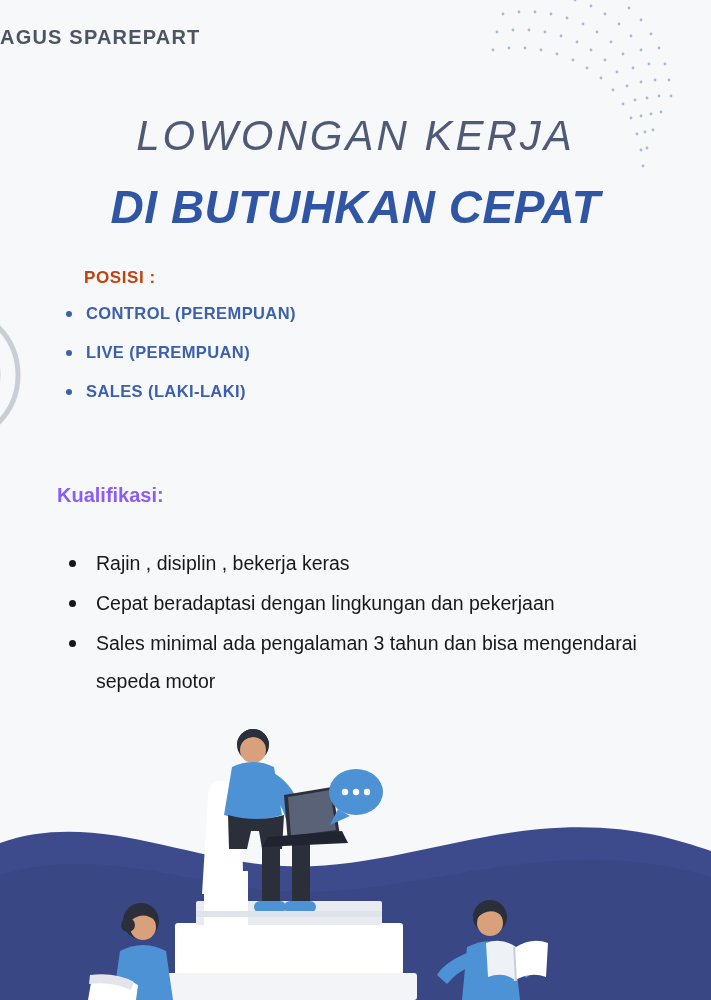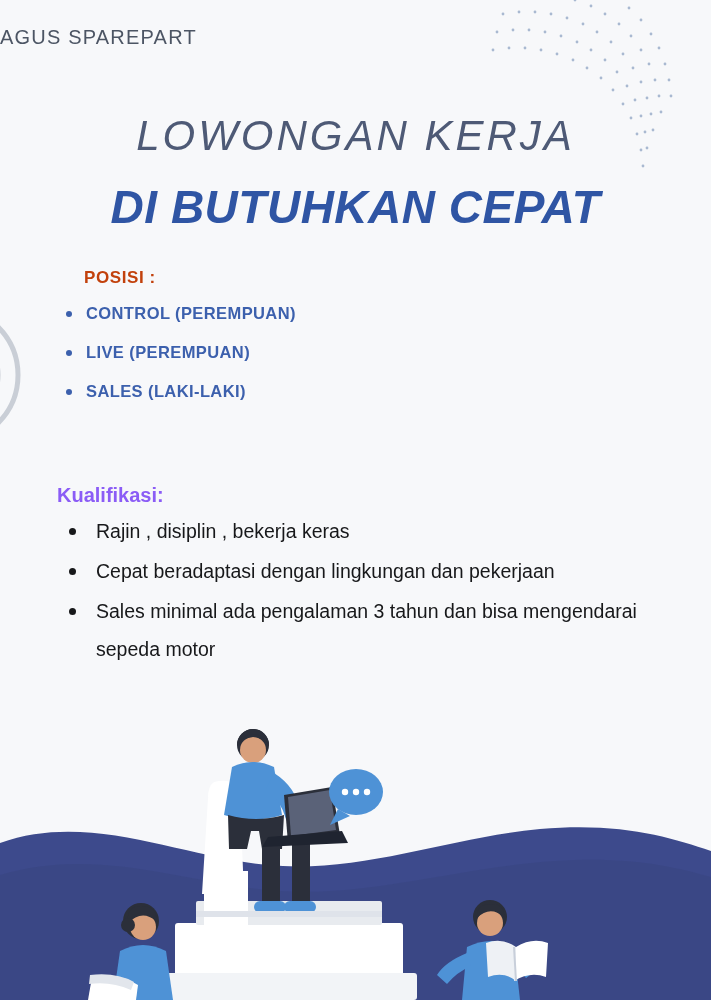--- a/index.html
+++ b/index.html
@@ -38,21 +38,21 @@
   }
 
   
   .brand {
     position: absolute;
     top: 26px;
     left: 0px;
     font-size: 20px;
     letter-spacing: 1.2px;
     color: #4c5564;
-    font-weight: 400;
+    font-weight: 700;
   }
 
   
   .title-wrap {
     position: absolute;
     top: 112px;
     left: 0;
     width: 711px;
     text-align: center;
     font-style: italic;
@@ -116,21 +116,21 @@
   .qual-title {
     position: absolute;
     top: 484px;
     left: 57px;
     font-size: 20px;
     font-weight: 700;
     color: #8b5cf6;
   }
   .qual-list {
     position: absolute;
-    top: 512px;
+    top: 544px;
     left: 57px;
     width: 600px;
     margin: 0;
     padding: 0;
     list-style: none;
   }
   .qual-list li {
     position: relative;
     padding-left: 39px;
     font-size: 19.5px;

